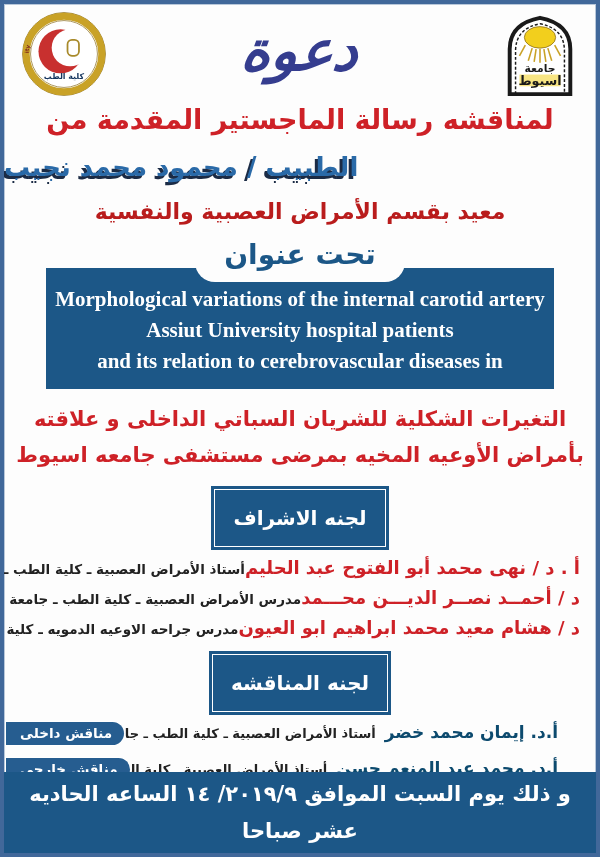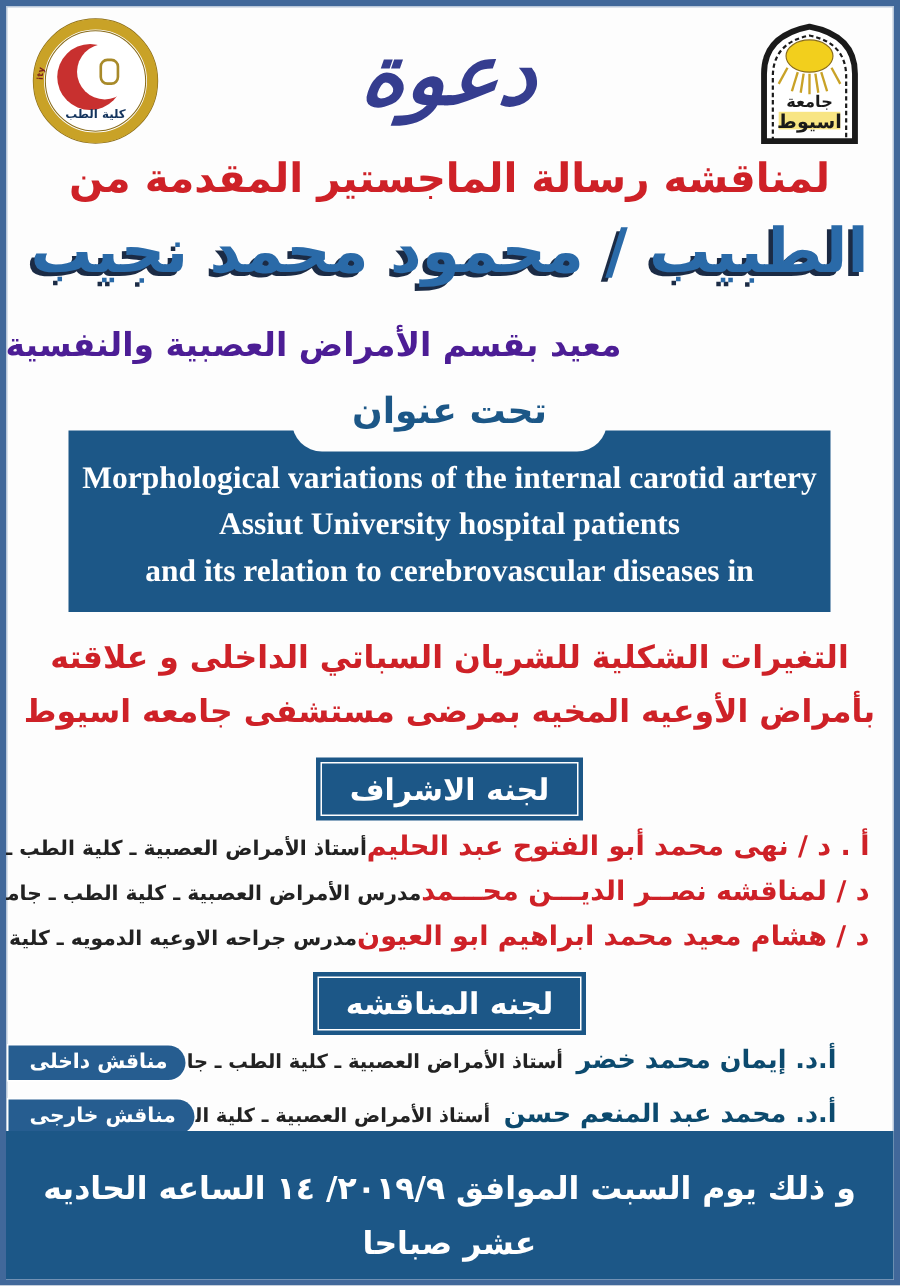--- a/index.html
+++ b/index.html
@@ -20,51 +20,51 @@
     font-size:56px;font-weight:bold;font-style:italic;color:#353d8f;
     font-family:"DejaVu Sans",sans-serif;line-height:86px;
     transform:skewX(-6deg);
   }
   
   .intro-line{
     text-align:center;color:#ce2127;font-weight:bold;font-size:27px;
     margin-top:2px;line-height:36px;
   }
   .candidate-line{
-    text-align:center;color:#2a6aa8;font-weight:bold;font-size:41px;line-height:58px;
+    text-align:left;color:#2a6aa8;font-weight:bold;font-size:26px;line-height:58px;
     text-shadow:-3px 3px 0 #1b2b45;
     margin-top:0px;
   }
   .candidate-title{
-    text-align:left;color:#4c1d95;font-weight:bold;font-size:22px;line-height:32px;margin-top:19px;
+    text-align:center;color:#b91c1c;font-weight:bold;font-size:22px;line-height:32px;
   }
   
   .title-block{position:relative;margin:40px 42px 0 42px;}
   .title-tab{
     position:absolute;top:-26px;left:50%;transform:translateX(-50%);
     width:210px;height:40px;background:#fdfdfd;border-radius:0 0 20px 20px;
     text-align:center;z-index:2;
-    color:#1c5787;font-weight:bold;font-size:24px;line-height:26px;
+    color:#1c5787;font-weight:bold;font-size:28px;line-height:26px;
   }
   .english-box{
     background:#1c5787;color:#ffffff;text-align:center;
     font-family:"Liberation Serif","DejaVu Serif",serif;
     font-weight:bold;font-size:21px;line-height:31px;
     padding:16px 6px 12px 6px;min-height:66px;
   }
   .english-box .line{display:block;}
   .arabic-thesis{
     text-align:center;color:#ce2127;font-weight:bold;font-size:21px;line-height:36px;
     margin-top:12px;
   }
   
   .badge{
     display:block;margin:16px auto 10px auto;width:max-content;
     background:#1c5787;color:#fff;font-weight:bold;font-size:20px;
-    padding:5px 18px;border:1px solid #ffffff;box-shadow:0 0 0 3px #1c5787;
+    padding:16px 18px;border:1px solid #ffffff;box-shadow:0 0 0 3px #1c5787;
   }
   
   .sup-row{
     display:flex;justify-content:space-between;align-items:baseline;
     padding:0 16px 0 14px;margin-top:9px;
   }
   .sup-name{color:#ce2127;font-weight:bold;font-size:18px;white-space:nowrap;}
   .sup-role{color:#222;font-weight:bold;font-size:13.5px;white-space:nowrap;}
   
   .disc-row{
@@ -74,24 +74,24 @@
   .disc-name{color:#0c4a6e;font-weight:bold;font-size:17px;white-space:nowrap;}
   .disc-role{color:#222;font-weight:bold;font-size:13px;white-space:nowrap;}
   .disc-tag{
     position:absolute;left:2px;top:0;
     background:#265d90;color:#fff;font-weight:bold;font-size:13.5px;
     padding:3px 12px 4px 14px;border-radius:0 15px 15px 0;
     box-shadow:0 0 0 1px #fff;
   }
   
   .footer{
-    position:absolute;left:0;right:0;bottom:0;height:99px;
+    position:absolute;left:0;right:0;bottom:0;height:81px;
     background:#1c5787;color:#fff;text-align:center;
     font-weight:bold;font-size:21px;line-height:37px;
-    padding-top:20px;box-sizing:border-box;
+    padding-top:4px;box-sizing:border-box;
   }
   .footer .date{direction:ltr;unicode-bidi:embed;}
   svg text{font-family:"DejaVu Sans",sans-serif;}
 </style>
 </head>
 <body>
 
 <div class="page">
 
   <div class="header">
@@ -157,21 +157,21 @@
     <span>بأمراض الأوعيه المخيه بمرضى مستشفى جامعه اسيوط</span>
   </div>
 
   <div class="badge">لجنه الاشراف</div>
 
   <div class="sup-row">
     <span class="sup-name">أ . د / نهى محمد أبو الفتوح عبد الحليم</span>
     <span class="sup-role">أستاذ الأمراض العصبية ـ كلية الطب ـ جامعة أسيوط</span>
   </div>
   <div class="sup-row">
-    <span class="sup-name">د / لمناقشه نصــر الديـــن محـــمد</span>
+    <span class="sup-name">د / أحمــد نصــر الديـــن محـــمد</span>
     <span class="sup-role">مدرس الأمراض العصبية ـ كلية الطب ـ جامعة أسيوط</span>
   </div>
   <div class="sup-row">
     <span class="sup-name">د / هشام معيد محمد ابراهيم ابو العيون</span>
     <span class="sup-role">مدرس جراحه الاوعيه الدمويه ـ كلية الطب ـ جامعة أسيوط</span>
   </div>
 
   <div class="badge">لجنه المناقشه</div>
 
   <div class="disc-row">

